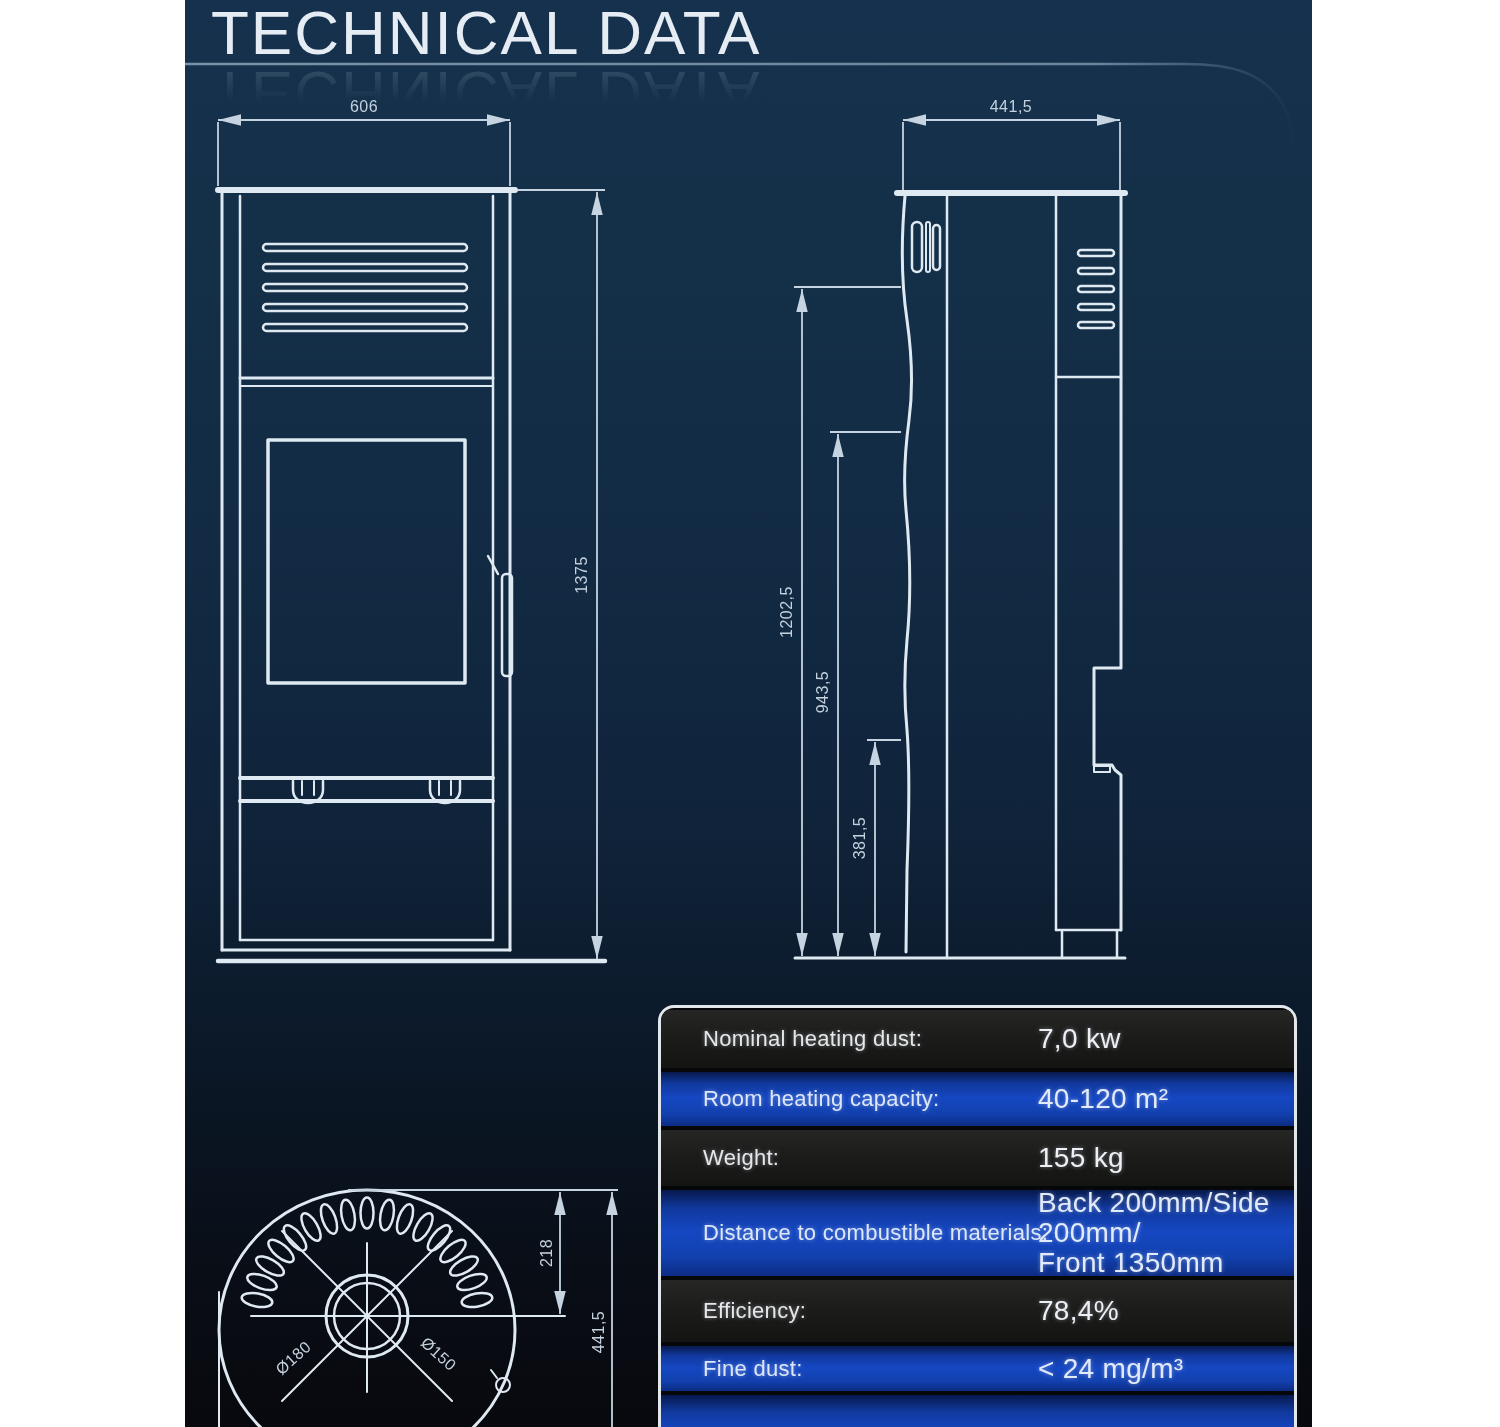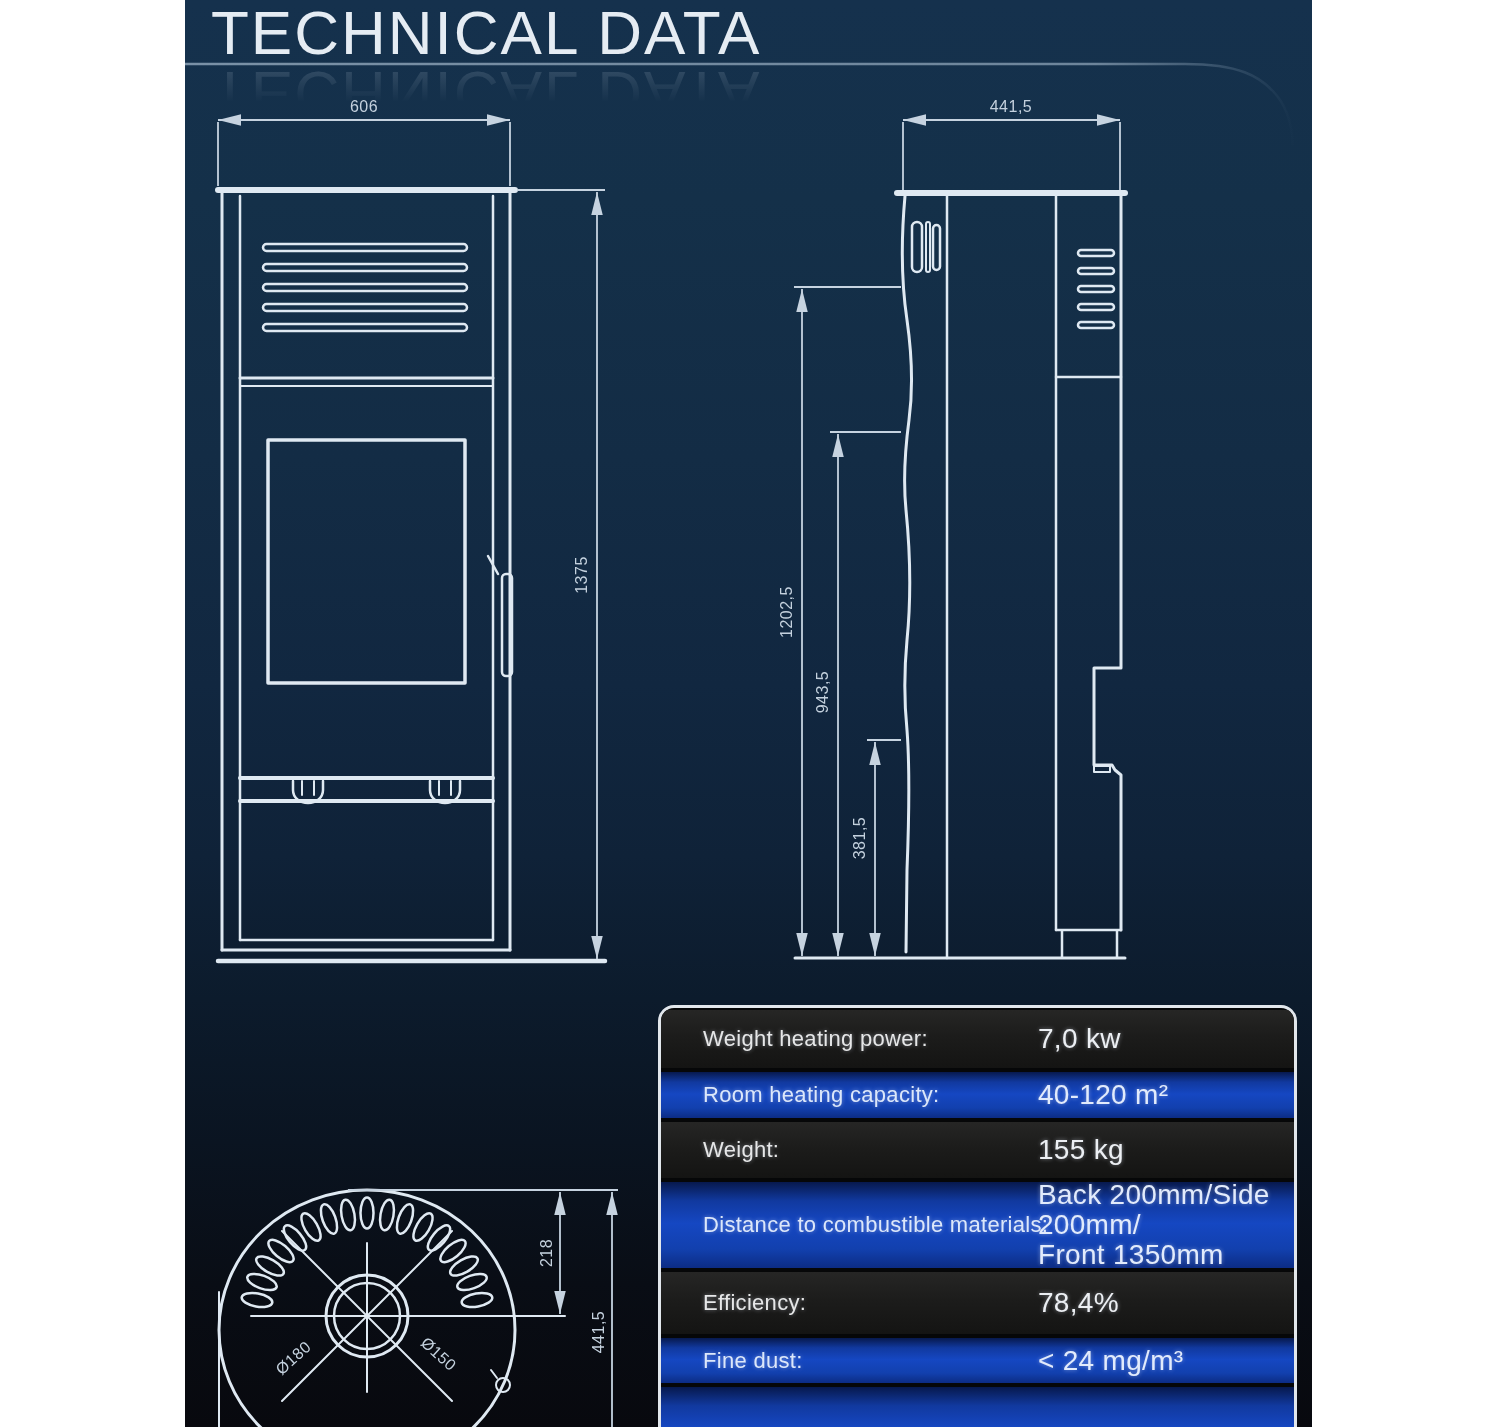--- a/index.html
+++ b/index.html
@@ -226,24 +226,24 @@
         <line class="dim" x1="427" y1="1192" x2="427" y2="1427" marker-start="url(#ar)"></line>
         <text class="dimtxt" text-anchor="middle" x="419" y="1332" transform="rotate(-90 419 1332)">441,5</text>
       </g>
     </svg>
 
     <div class="title">TECHNICAL DATA</div>
     <div class="title-reflection">TECHNICAL DATA</div>
 
     <div id="spec-table">
       <div class="row dark" style="height:58px">
-        <span class="spec-label">Weight heating power:</span>
+        <span class="spec-label">Nominal heating dust:</span>
         <span class="spec-value">7,0 kw</span>
       </div>
-      <div class="row blue" style="height:46px">
+      <div class="row blue" style="height:54px">
         <span class="spec-label">Room heating capacity:</span>
         <span class="spec-value">40-120 m²</span>
       </div>
       <div class="row dark" style="height:56px">
         <span class="spec-label">Weight:</span>
         <span class="spec-value">155 kg</span>
       </div>
       <div class="row blue" style="height:86px">
         <span class="spec-label">Distance to combustible materials:</span>
         <span class="spec-value"><span>Back 200mm/Side 200mm/</span><br>

